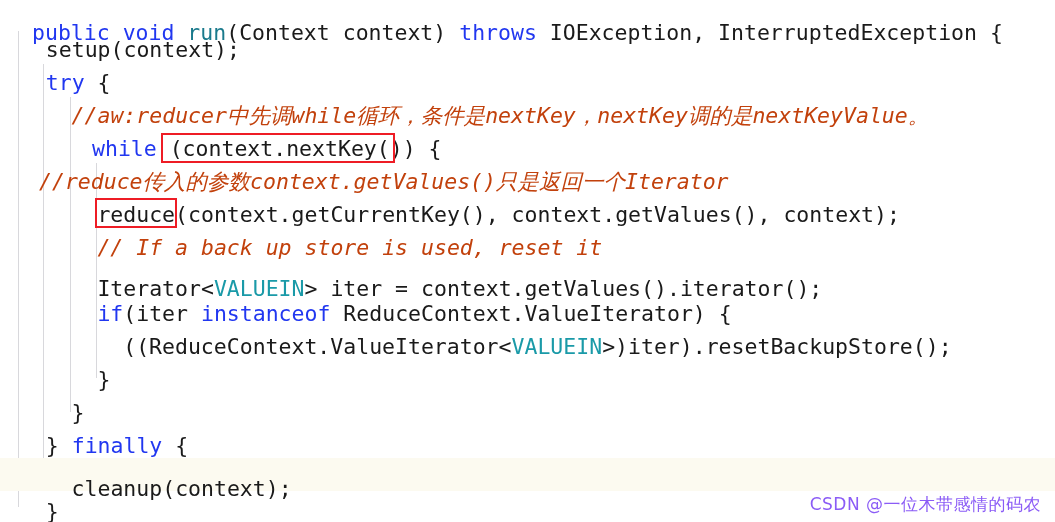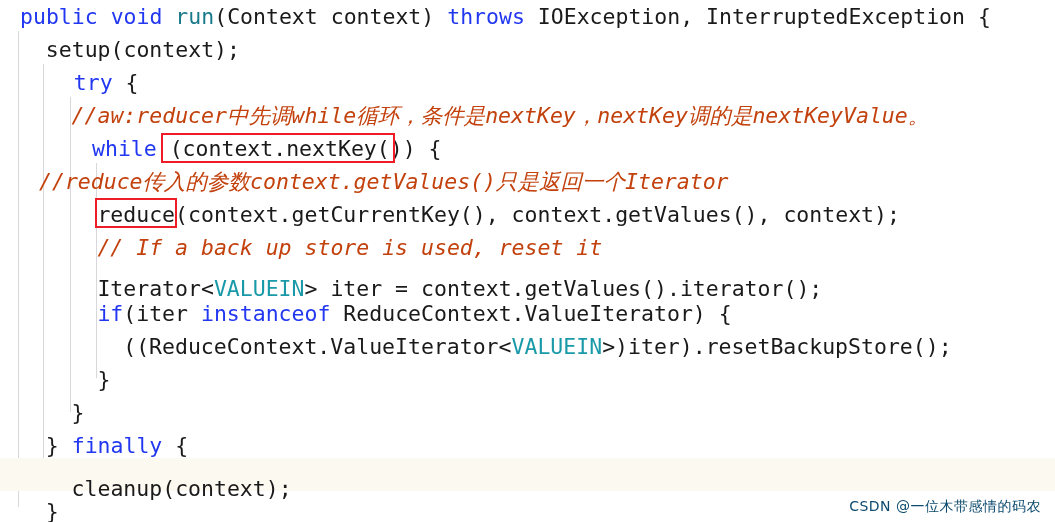--- a/index.html
+++ b/index.html
@@ -70,22 +70,22 @@
     background: transparent;
     pointer-events: none;
   }
 
   
   #watermark {
     position: absolute;
     right: 14px;
     bottom: 6px;
     font-family: "DejaVu Sans", "Liberation Sans", sans-serif;
-    font-size: 14px;
-    color: #0c4a6e;
+    font-size: 17px;
+    color: #8b5cf6;
     white-space: nowrap;
     letter-spacing: 0.5px;
   }
 
   
   #gutter-strip {
     position: absolute;
     left: 0; top: 0;
     width: 4px; height: 522px;
     background: #ffffff;
@@ -99,23 +99,23 @@
   <div id="guides-layer">
       <div class="guide" style="left: 18px; top: 31px; height: 476px; background: rgb(216, 216, 220);"></div>
       <div class="guide" style="left: 43px; top: 64px; height: 412px; background: rgb(216, 216, 220);"></div>
       <div class="guide" style="left: 70px; top: 97px; height: 315px; background: rgb(216, 216, 220);"></div>
       <div class="guide" style="left: 96px; top: 163px; height: 215px; background: rgb(216, 216, 220);"></div>
     </div>
   <div id="highlight-layer">
       <div class="line-highlight" style="top: 458px; height: 33px; background: rgb(252, 250, 240);"></div>
     </div>
   <div id="code-layer">
-      <div class="code-line" style="top: 0px; padding-left: 20px; text-align: center;"><span class="tok-kw">public</span><span class="tok-plain"> </span><span class="tok-kw">void</span><span class="tok-plain"> </span><span class="tok-method">run</span><span class="tok-plain">(Context context) </span><span class="tok-kw">throws</span><span class="tok-plain"> IOException, InterruptedException {</span></div>
+      <div class="code-line" style="top: 16px; padding-left: 32px; text-align: center;"><span class="tok-kw">public</span><span class="tok-plain"> </span><span class="tok-kw">void</span><span class="tok-plain"> </span><span class="tok-method">run</span><span class="tok-plain">(Context context) </span><span class="tok-kw">throws</span><span class="tok-plain"> IOException, InterruptedException {</span></div>
       <div class="code-line" style="top: 33px; padding-left: 45.8px;"><span class="tok-plain">setup(context);</span></div>
-      <div class="code-line" style="top: 66px; padding-left: 45.8px; margin-left: 28px;"><span class="tok-kw">try</span><span class="tok-plain"> {</span></div>
+      <div class="code-line" style="top: 66px; padding-left: 45.8px;"><span class="tok-kw">try</span><span class="tok-plain"> {</span></div>
       <div class="code-line" style="top: 99px; padding-left: 71.6px;"><span class="tok-comment">//aw:reducer</span><span class="tok-comment cjk">中先调</span><span class="tok-comment">while</span><span class="tok-comment cjk">循环，条件是</span><span class="tok-comment">nextKey</span><span class="tok-comment cjk">，</span><span class="tok-comment">nextKey</span><span class="tok-comment cjk">调的是</span><span class="tok-comment">nextKeyValue</span><span class="tok-comment cjk">。</span></div>
       <div class="code-line" style="top: 132px; padding-left: 92px;"><span class="tok-kw">while</span><span class="tok-plain"> (context.nextKey()) {</span></div>
       <div class="code-line" style="top: 165px; padding-left: 39px;"><span class="tok-comment">//reduce</span><span class="tok-comment cjk">传入的参数</span><span class="tok-comment">context.getValues()</span><span class="tok-comment cjk">只是返回一个</span><span class="tok-comment">Iterator</span></div>
       <div class="code-line" style="top: 198px; padding-left: 97.4px;"><span class="tok-plain">reduce(context.getCurrentKey(), context.getValues(), context);</span></div>
       <div class="code-line" style="top: 231px; padding-left: 97.4px;"><span class="tok-comment">// If a back up store is used, reset it</span></div>
       <div class="code-line" style="top: 264px; padding-left: 97.4px; margin-top: 8px;"><span class="tok-plain">Iterator&lt;</span><span class="tok-type">VALUEIN</span><span class="tok-plain">&gt; iter = context.getValues().iterator();</span></div>
       <div class="code-line" style="top: 297px; padding-left: 97.4px; text-align: center;"><span class="tok-kw">if</span><span class="tok-plain">(iter </span><span class="tok-kw">instanceof</span><span class="tok-plain"> ReduceContext.ValueIterator) {</span></div>
       <div class="code-line" style="top: 330px; padding-left: 123.2px;"><span class="tok-plain">((ReduceContext.ValueIterator&lt;</span><span class="tok-type">VALUEIN</span><span class="tok-plain">&gt;)iter).resetBackupStore();</span></div>
       <div class="code-line" style="top: 363px; padding-left: 97.4px;"><span class="tok-plain">}</span></div>
       <div class="code-line" style="top: 396px; padding-left: 71.6px;"><span class="tok-plain">}</span></div>

